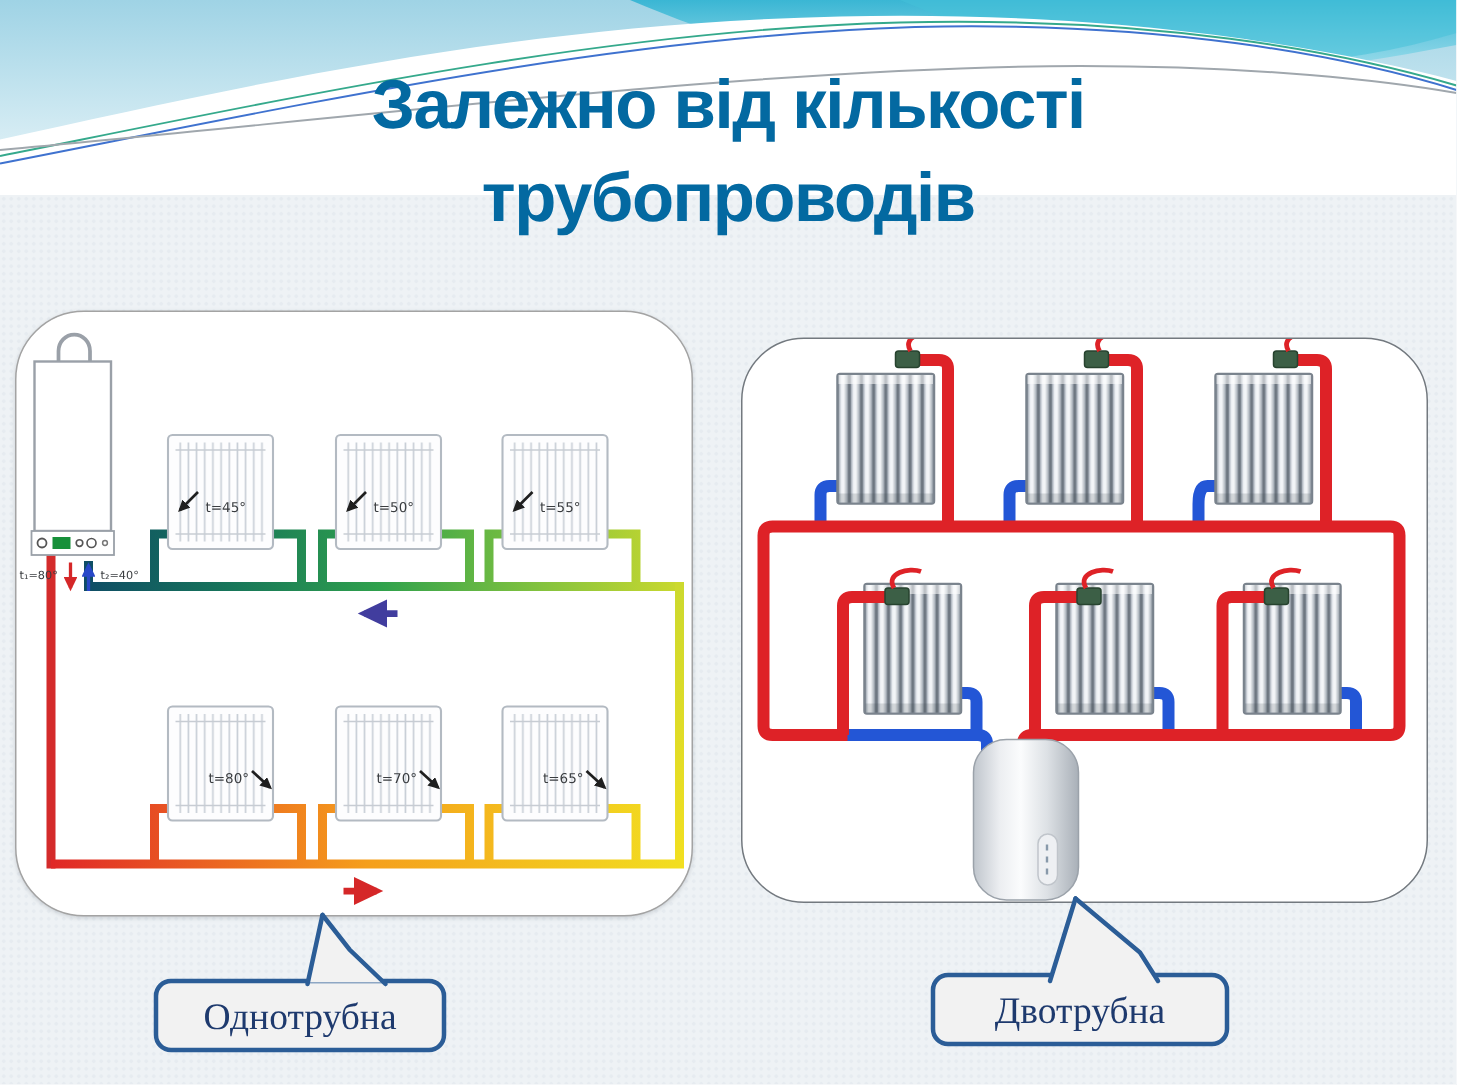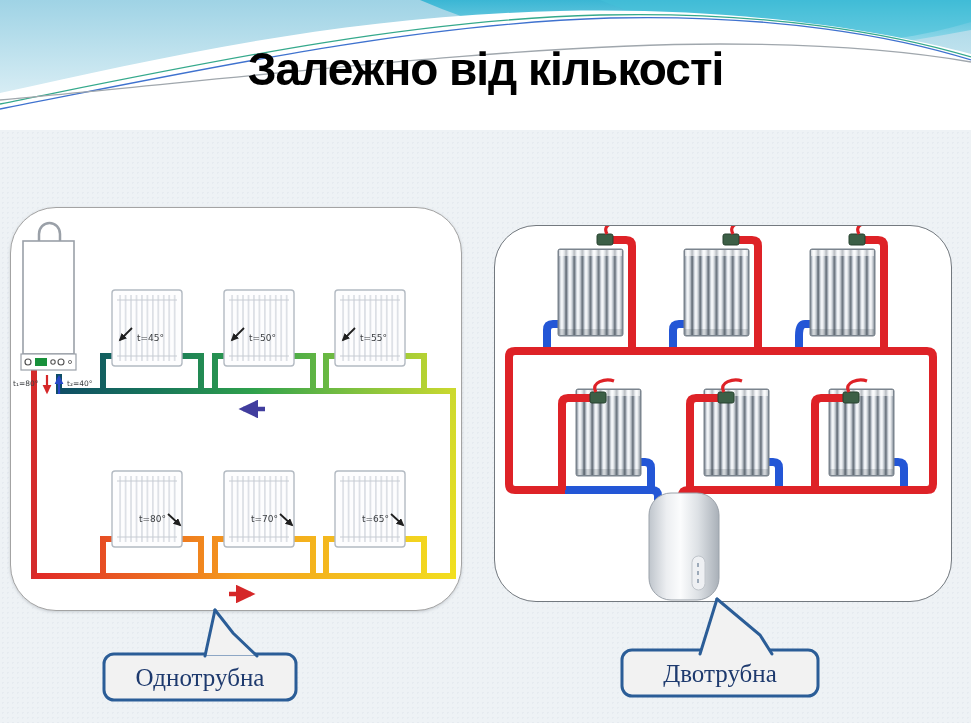--- a/index.html
+++ b/index.html
@@ -3,21 +3,21 @@
 <meta charset="utf-8">
 <style>
   html,body{margin:0;padding:0;}
   .slide{position:relative;width:971px;height:723px;overflow:hidden;
          background:#eef2f5;font-family:"Liberation Sans",sans-serif;}
   .slide::before{content:"";position:absolute;inset:0;
          background-image:radial-gradient(#d6dfe6 1px,transparent 1px);
          background-size:5px 5px;opacity:.35;z-index:0;}
   .band{position:absolute;left:0;top:0;width:971px;height:130px;z-index:1;}
   .title{position:absolute;left:0;top:38px;width:100%;text-align:center;z-index:2;
-         color:#000000;font-weight:700;font-size:46px;line-height:62px;letter-spacing:-1px;}
+         color:#0369a1;font-weight:700;font-size:46px;line-height:62px;letter-spacing:-1px;}
   .panel{position:absolute;background:#ffffff;z-index:2;}
   .panel-left{left:10px;top:207px;width:450px;height:402px;border-radius:46px;
          border:1px solid #a3a3a3;box-shadow:0 1px 3px rgba(90,100,110,.25);}
   .panel-right{left:494px;top:225px;width:456px;height:375px;border-radius:42px;
          border:1.5px solid #73797f;}
   .panel svg{position:absolute;left:0;top:0;}
   .callout{position:absolute;z-index:3;}
   .callout text{font-family:"Liberation Serif",serif;font-size:25px;fill:#1e3a6e;}
   .diag text{font-family:"DejaVu Sans",sans-serif;fill:#3a3d40;}
   .pipe{fill:none;stroke-width:6;}
@@ -45,20 +45,21 @@
     <path d="M0,130 L0,93 C160,58 340,16 560,11 C740,7 880,30 971,54 L971,130 Z" fill="#ffffff"></path>
     <g fill="none" stroke-width="1.3">
       <path d="M0,104 C190,66 400,20 600,15 C770,11 893,34 971,57" stroke="#35a98c"></path>
       <path d="M0,109 C200,70 410,24 610,18 C775,14 897,37 971,60" stroke="#3f72cf"></path>
       <path d="M0,100 C240,78 520,44 720,44 C840,44 925,54 971,62" stroke="#a0a7ad"></path>
     </g>
   </svg>
 
   <div class="title">
     <span style="display:block">Залежно від кількості</span>
+    <span style="display:block">трубопроводів</span>
   </div>
 
   <div class="panel panel-left">
     <svg class="diag" width="450" height="402" viewBox="0 0 450 402">
       <defs>
         <linearGradient id="gTop" gradientUnits="userSpaceOnUse" x1="40" y1="0" x2="445" y2="0">
           <stop offset="0" stop-color="#0e4a66"></stop>
             <stop offset=".25" stop-color="#17755a"></stop>
           <stop offset=".5" stop-color="#2fa14c"></stop>
             <stop offset=".75" stop-color="#7fc13f"></stop>

